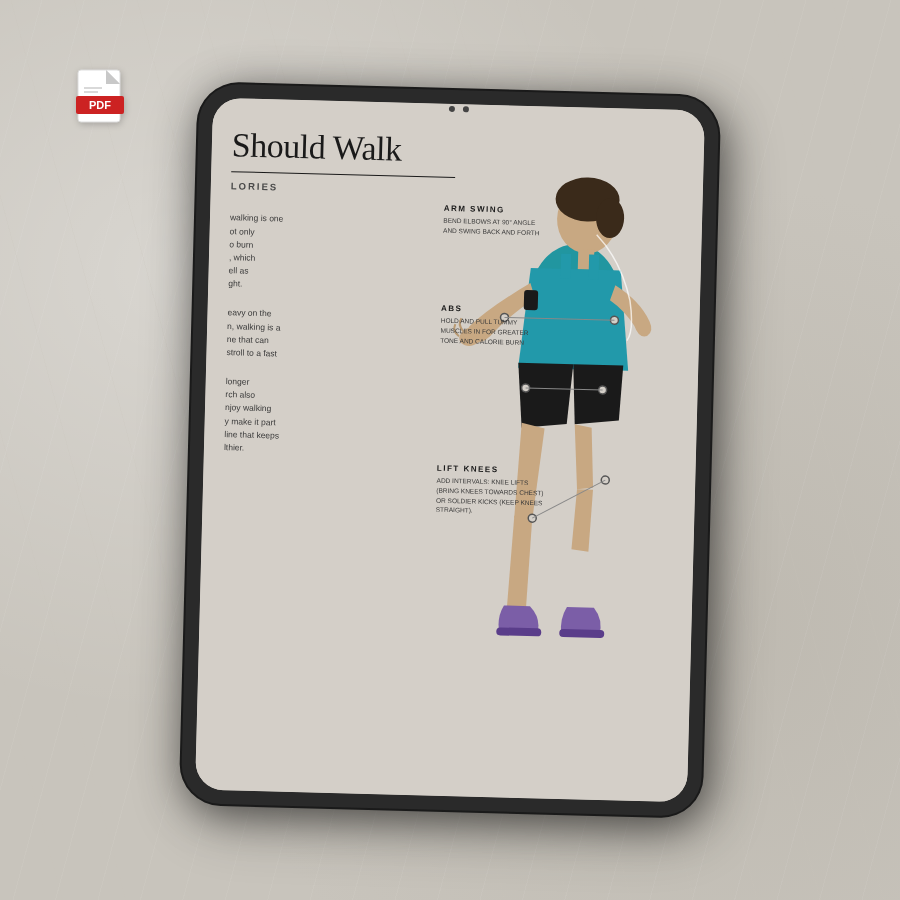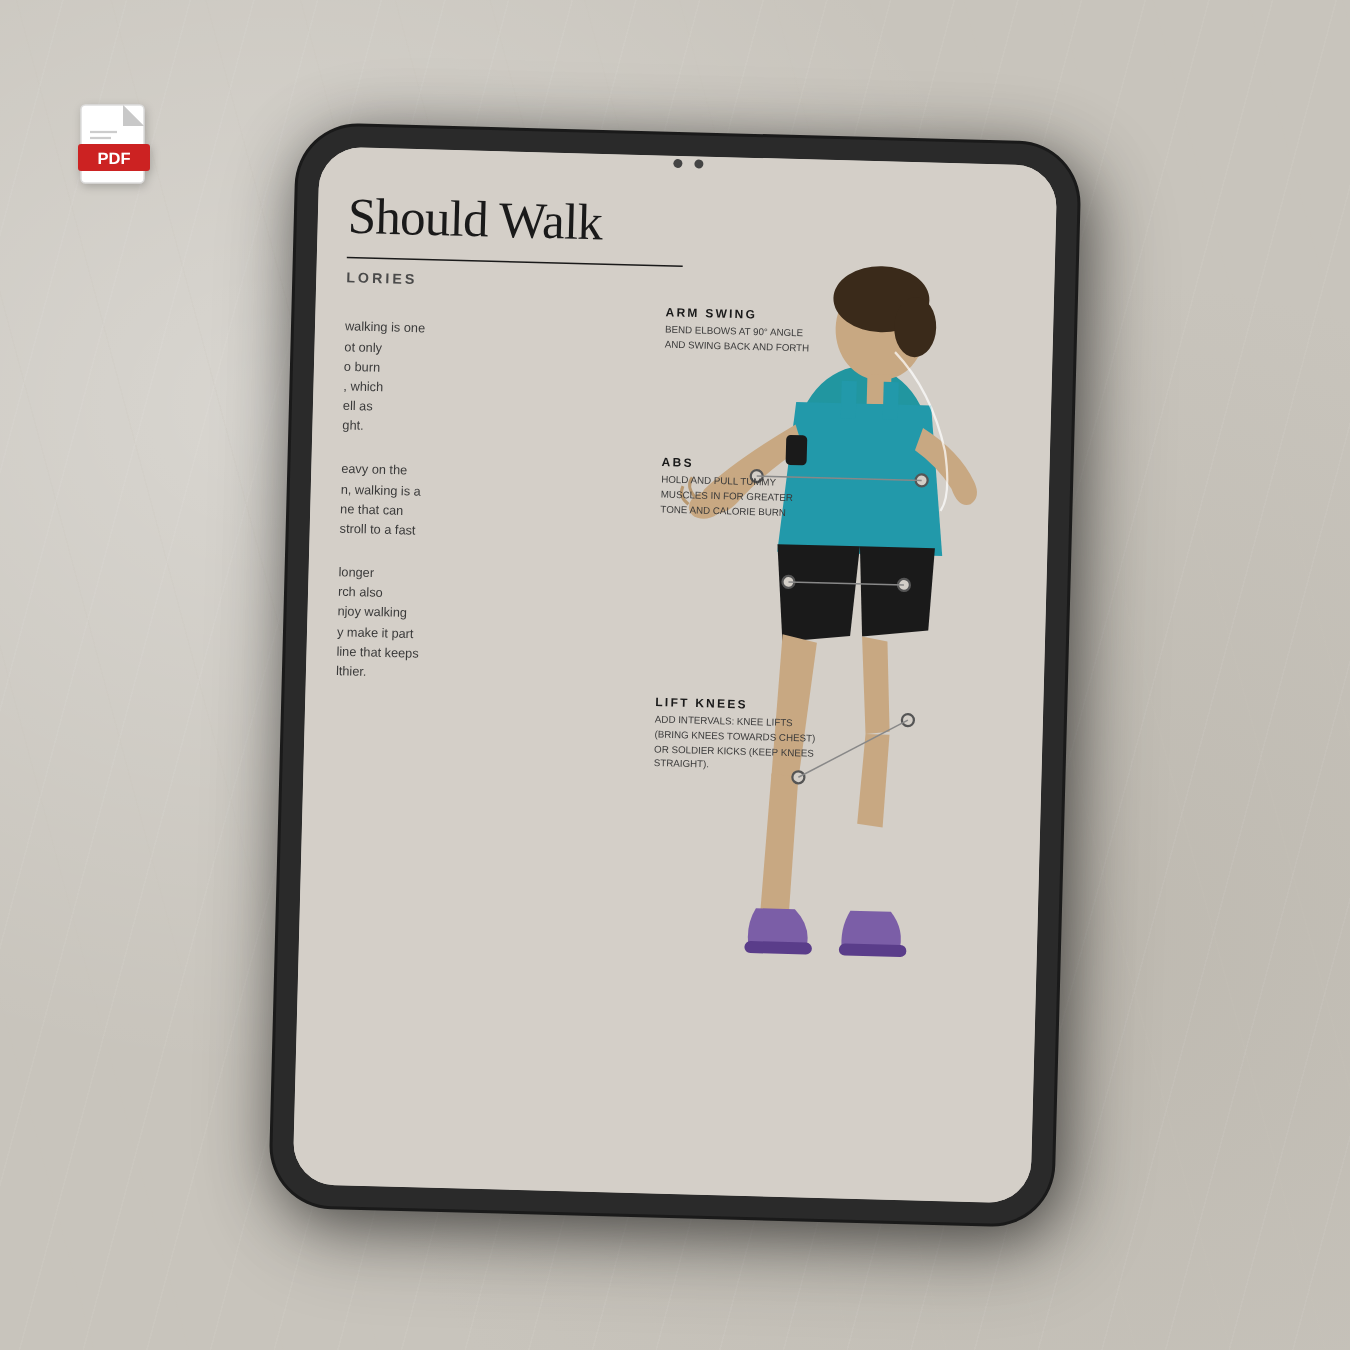--- a/index.html
+++ b/index.html
@@ -38,21 +38,21 @@
           rgba(200,195,185,0.15) 60px,
           rgba(200,195,185,0.15) 61px
         );
       pointer-events: none;
     }
 
     
     .pdf-icon {
       position: absolute;
       top: 68px;
-      left: 52px;
+      left: 76px;
       z-index: 10;
       width: 52px;
       height: 60px;
     }
 
     
     .tablet-frame {
       position: relative;
       width: 520px;
       height: 720px;

